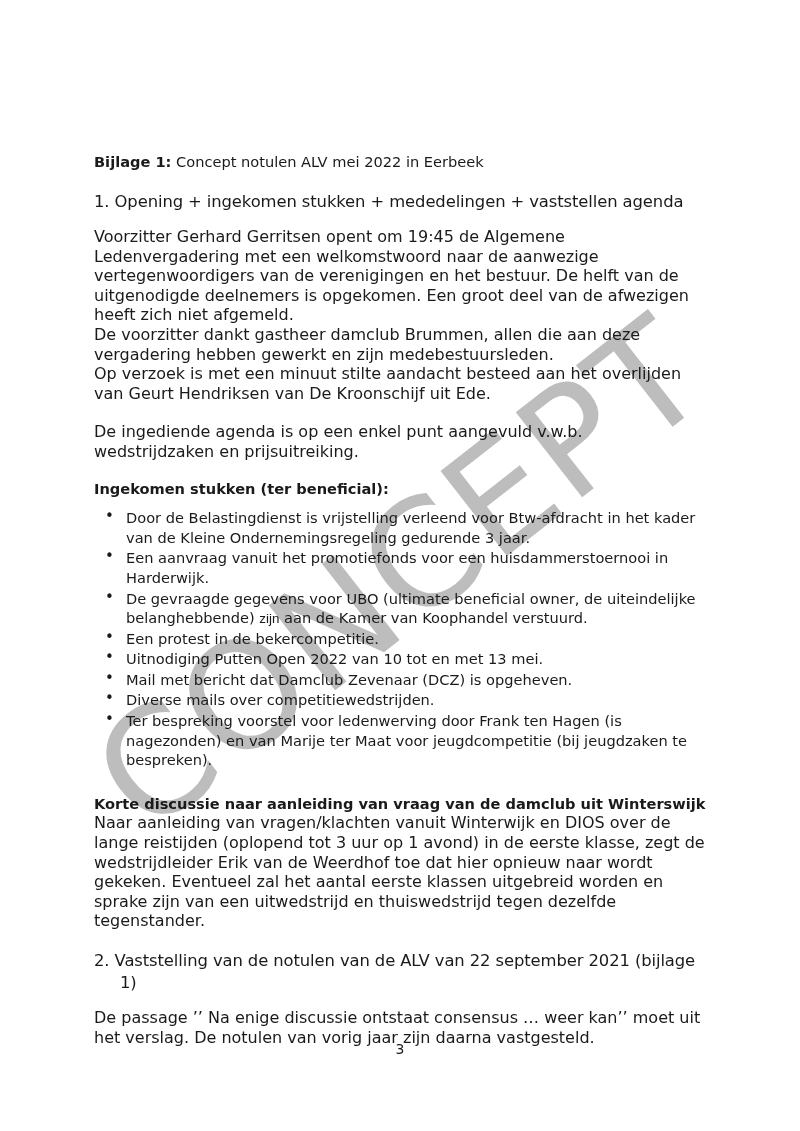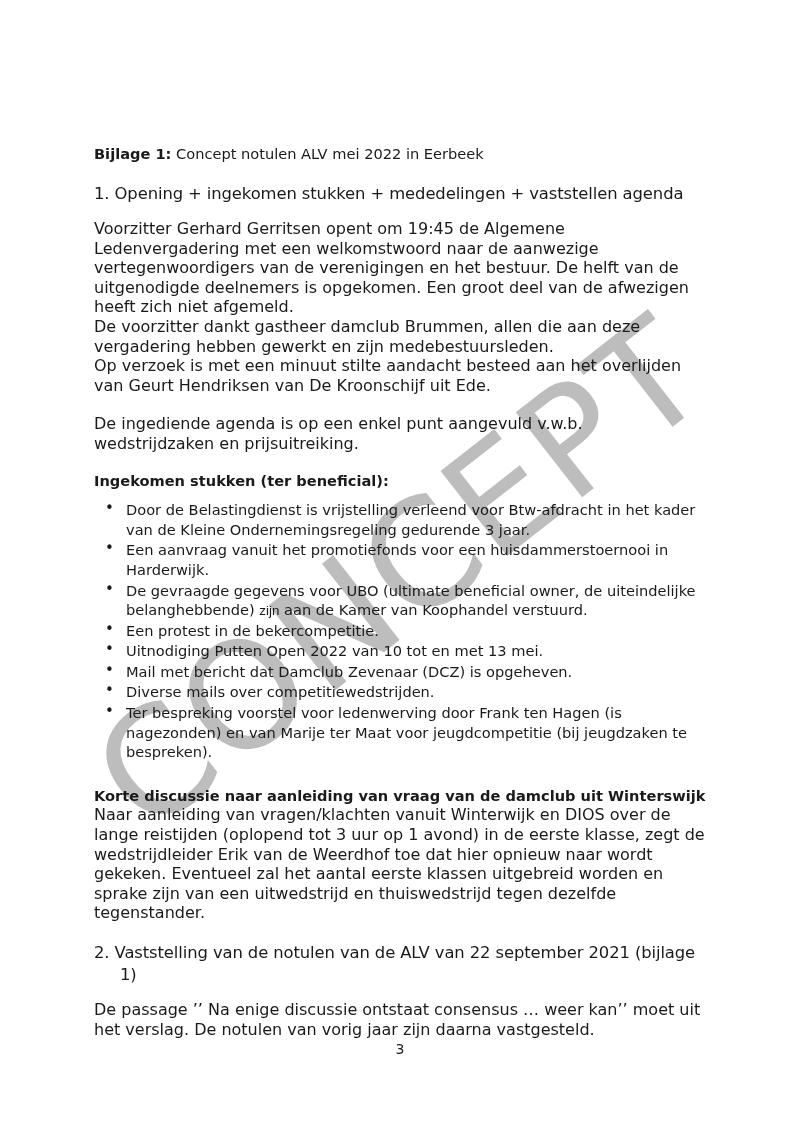--- a/index.html
+++ b/index.html
@@ -42,21 +42,21 @@
     color: #bdbdbd;
     white-space: nowrap;
     line-height: 1;
     user-select: none;
   }
 
   
   .content {
     position: absolute;
     left: 94px;
-    top: 144px;
+    top: 152px;
     width: 612px;
     z-index: 2;
     color: #1a1a1a;
     font-size: 14.6px;
     line-height: 19.6px;
   }
 
   .attach-line {
     font-size: 14.6px;
     line-height: 20px;

